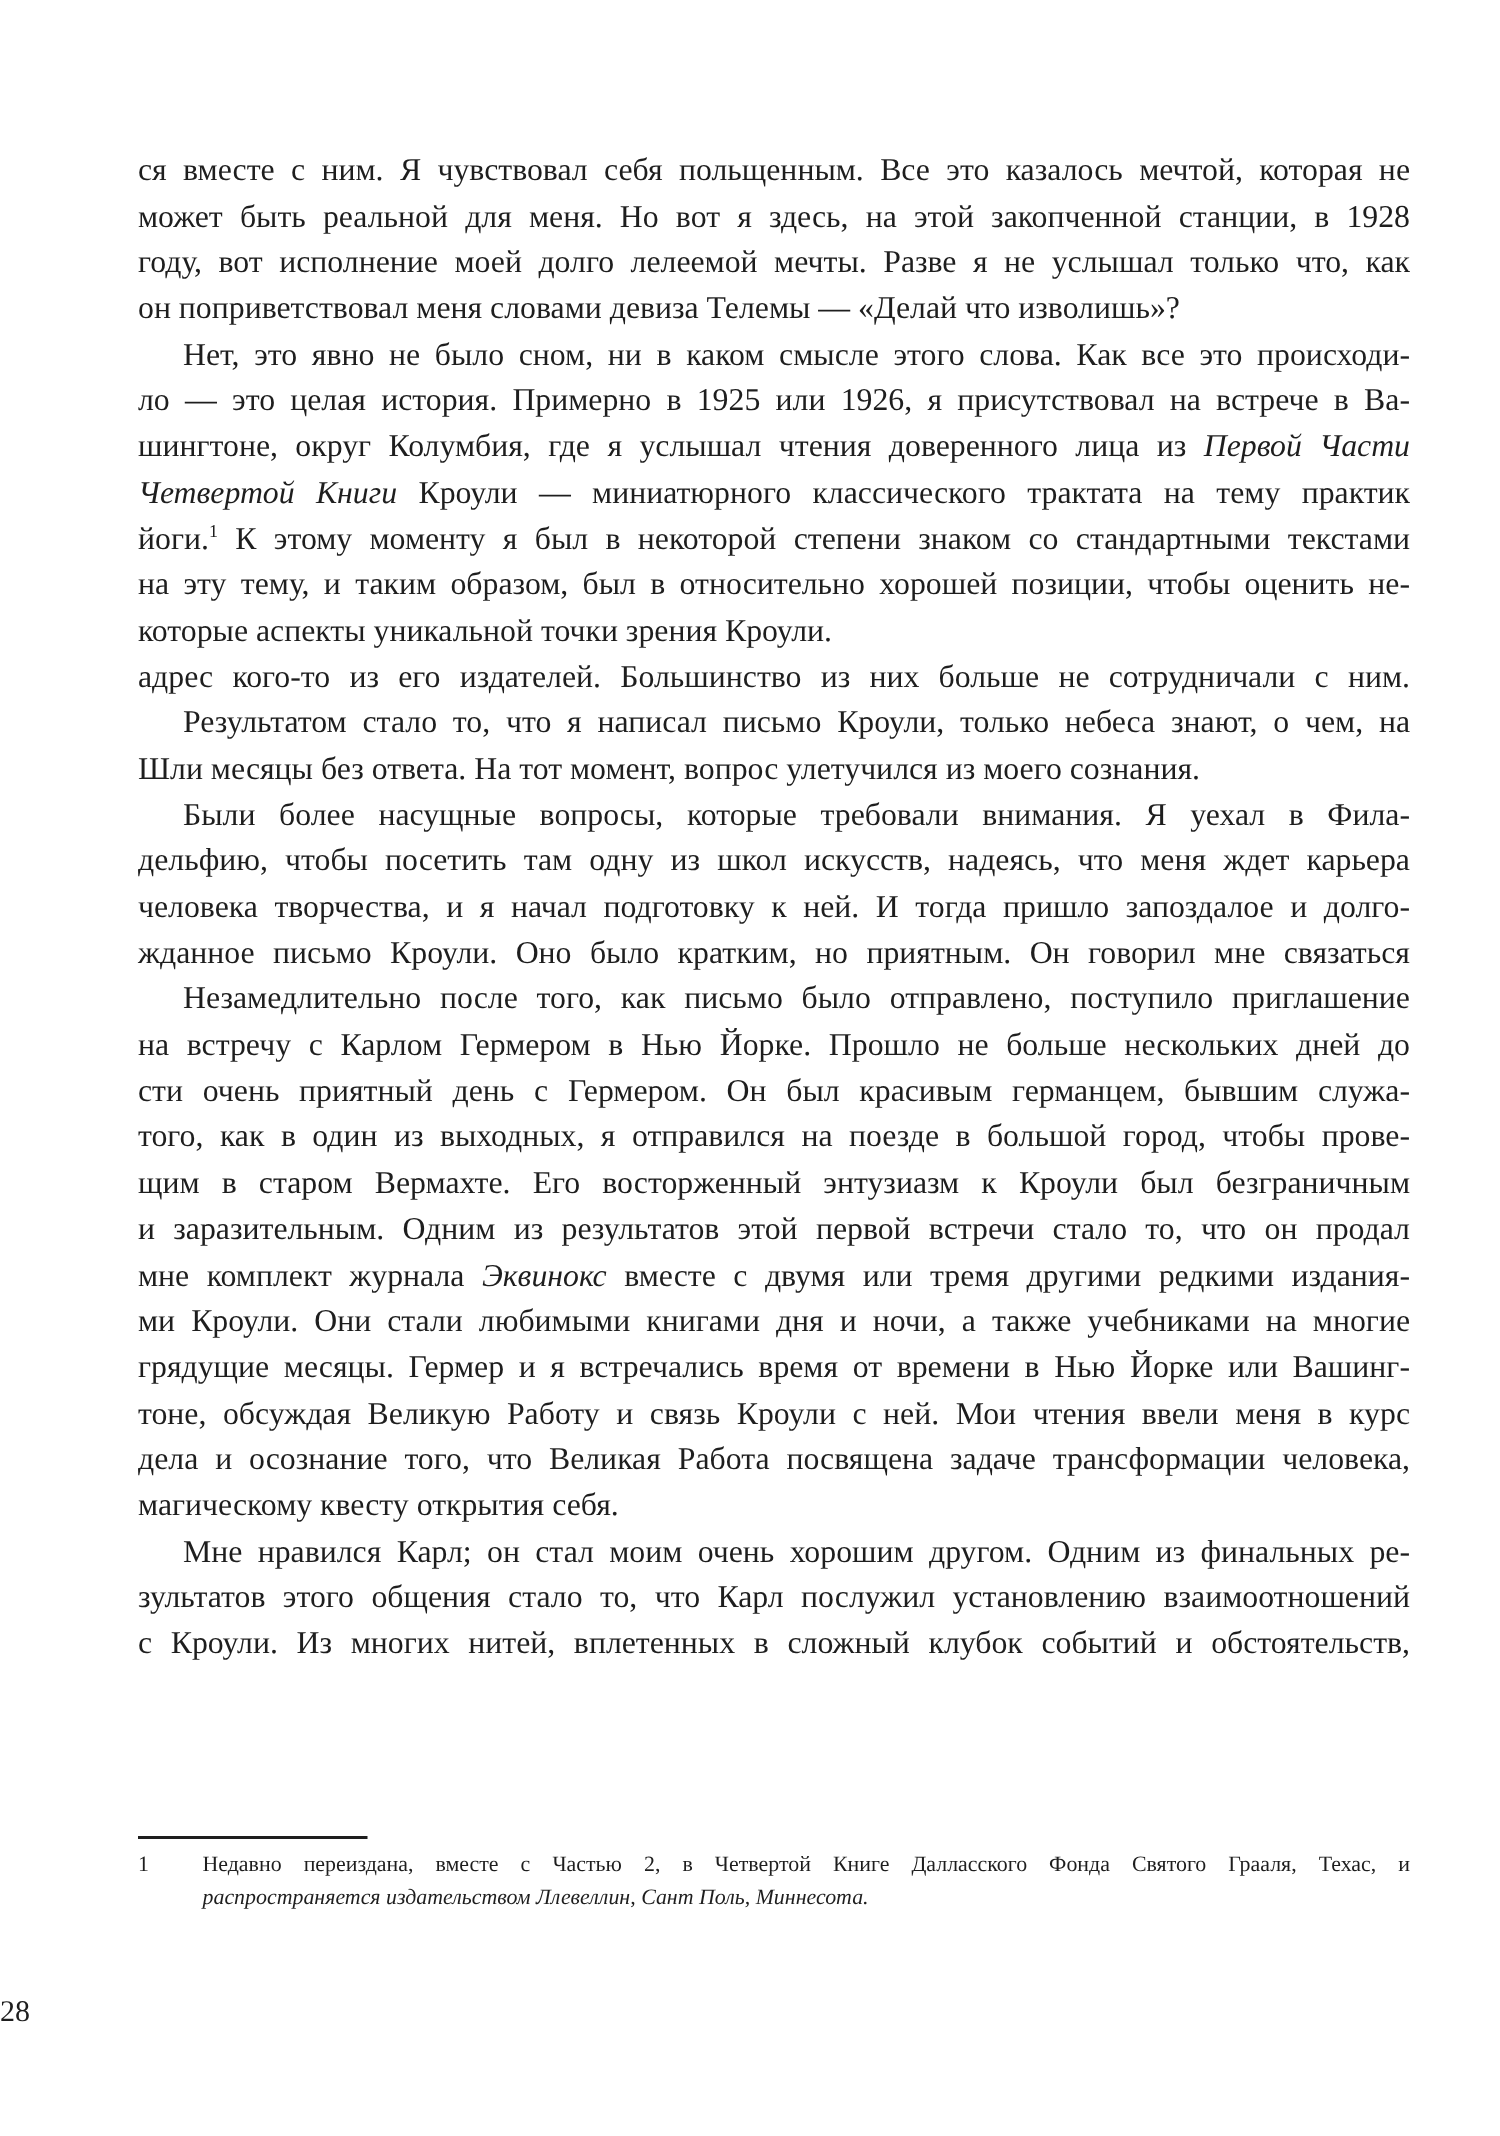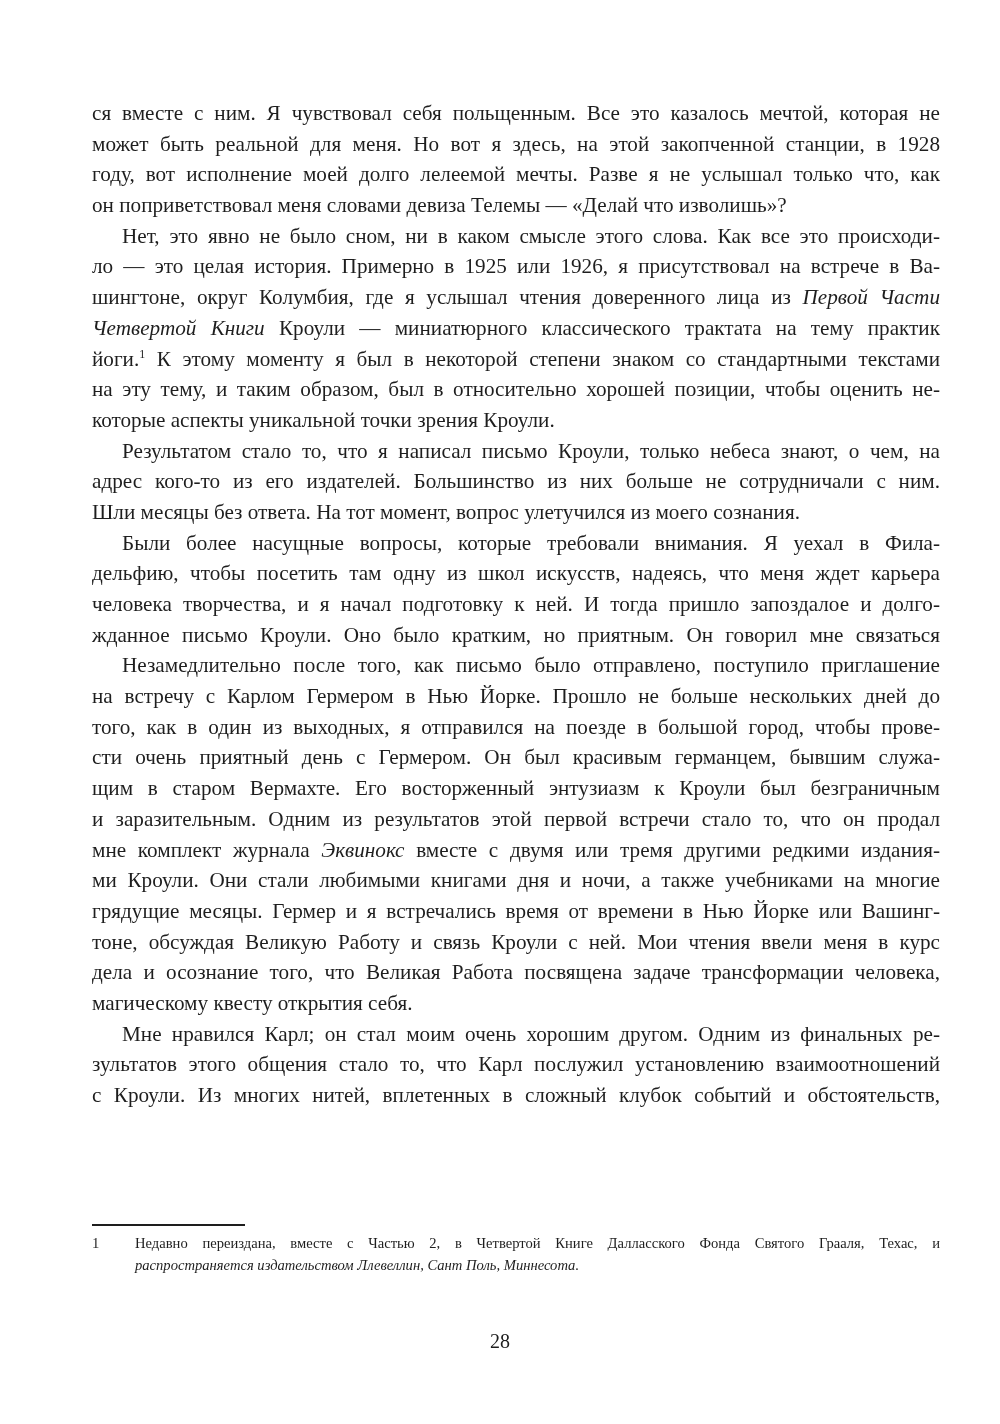--- a/index.html
+++ b/index.html
@@ -83,21 +83,20 @@
     }
     .footnote .fn-line.last {
       text-align-last: left;
       font-style: italic;
     }
     .page-number {
       position: absolute;
       left: 0;
       width: 1000px;
       top: 1330px;
-      text-align: center;
       font-size: 20px;
     }
   </style>
 </head>
 <body>
 
 <div class="page">
 
   <div class="para">
     <span class="line">ся вместе с ним. Я чувствовал себя польщенным. Все это казалось мечтой, которая не</span>
@@ -110,37 +109,37 @@
     <span class="line indent">Нет, это явно не было сном, ни в каком смысле этого слова. Как все это происходи-</span>
     <span class="line">ло — это целая история. Примерно в 1925 или 1926, я присутствовал на встрече в Ва-</span>
     <span class="line"><span>шингтоне, округ Колумбия, где я услышал чтения доверенного лица из </span><em>Первой Части</em></span>
     <span class="line"><em>Четвертой Книги</em> <span>Кроули — миниатюрного классического трактата на тему практик</span></span>
     <span class="line"><span>йоги.</span><sup>1</sup> <span>К этому моменту я был в некоторой степени знаком со стандартными текстами</span></span>
     <span class="line">на эту тему, и таким образом, был в относительно хорошей позиции, чтобы оценить не-</span>
     <span class="line last">которые аспекты уникальной точки зрения Кроули.</span>
   </div>
 
   <div class="para">
+    <span class="line">адрес кого-то из его издателей. Большинство из них больше не сотрудничали с ним.</span>
     <span class="line indent">Результатом стало то, что я написал письмо Кроули, только небеса знают, о чем, на</span>
-    <span class="line">адрес кого-то из его издателей. Большинство из них больше не сотрудничали с ним.</span>
     <span class="line last">Шли месяцы без ответа. На тот момент, вопрос улетучился из моего сознания.</span>
   </div>
 
   <div class="para">
     <span class="line indent">Были более насущные вопросы, которые требовали внимания. Я уехал в Фила-</span>
     <span class="line">дельфию, чтобы посетить там одну из школ искусств, надеясь, что меня ждет карьера</span>
     <span class="line">человека творчества, и я начал подготовку к ней. И тогда пришло запоздалое и долго-</span>
     <span class="line">жданное письмо Кроули. Оно было кратким, но приятным. Он говорил мне связаться</span>
   </div>
 
   <div class="para">
     <span class="line indent">Незамедлительно после того, как письмо было отправлено, поступило приглашение</span>
     <span class="line">на встречу с Карлом Гермером в Нью Йорке. Прошло не больше нескольких дней до</span>
+    <span class="line">сти очень приятный день с Гермером. Он был красивым германцем, бывшим служа-</span>
     <span class="line">того, как в один из выходных, я отправился на поезде в большой город, чтобы прове-</span>
-    <span class="line">сти очень приятный день с Гермером. Он был красивым германцем, бывшим служа-</span>
     <span class="line">щим в старом Вермахте. Его восторженный энтузиазм к Кроули был безграничным</span>
     <span class="line">и заразительным. Одним из результатов этой первой встречи стало то, что он продал</span>
     <span class="line"><span>мне комплект журнала </span><em>Эквинокс</em> <span>вместе с двумя или тремя другими редкими издания-</span></span>
     <span class="line">ми Кроули. Они стали любимыми книгами дня и ночи, а также учебниками на многие</span>
     <span class="line">грядущие месяцы. Гермер и я встречались время от времени в Нью Йорке или Вашинг-</span>
     <span class="line">тоне, обсуждая Великую Работу и связь Кроули с ней. Мои чтения ввели меня в курс</span>
     <span class="line">дела и осознание того, что Великая Работа посвящена задаче трансформации человека,</span>
     <span class="line last">магическому квесту открытия себя.</span>
   </div>
 

